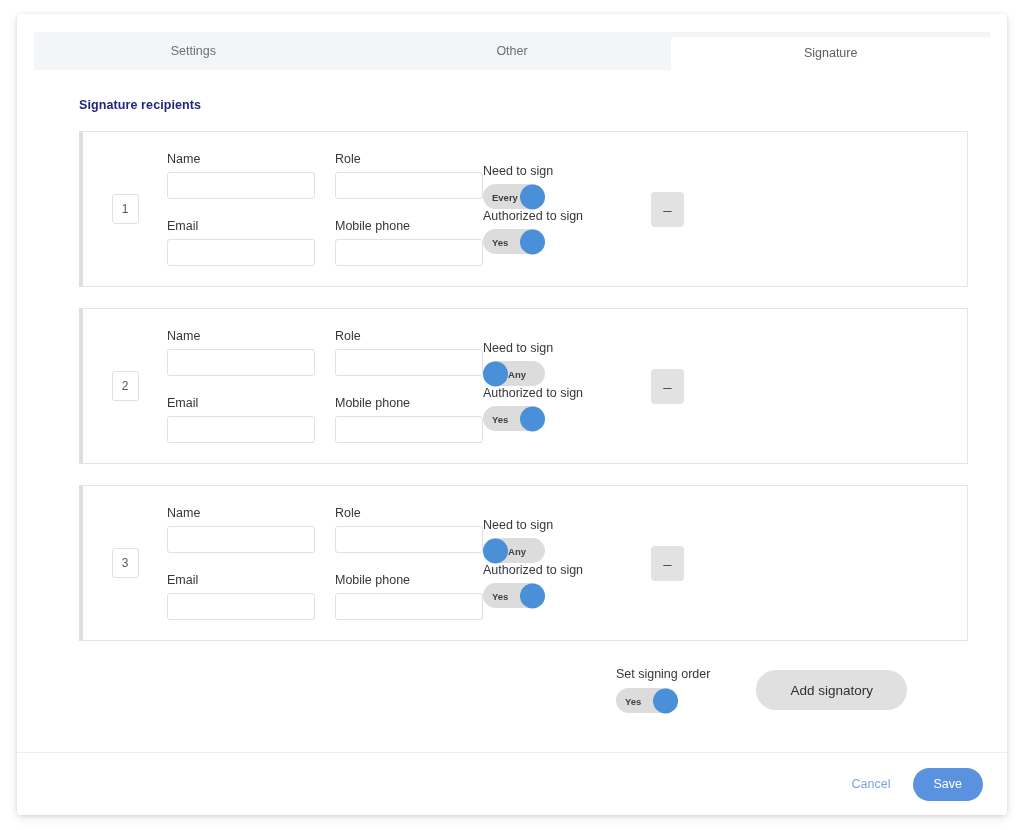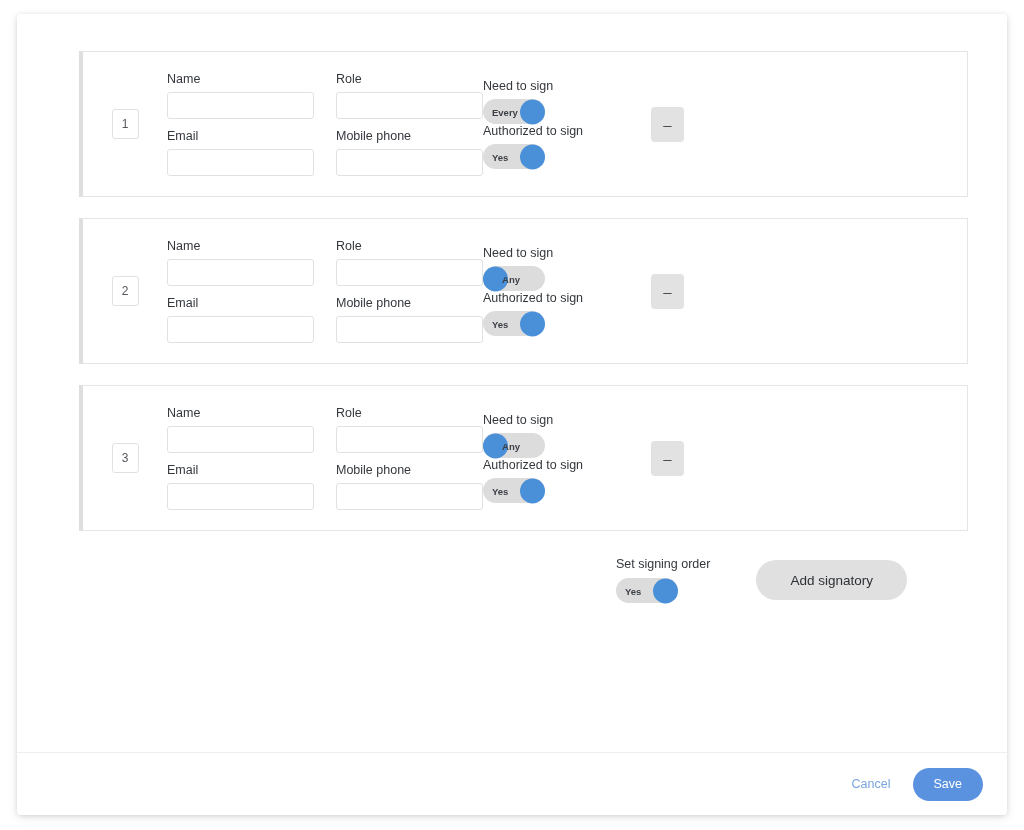--- a/index.html
+++ b/index.html
@@ -131,20 +131,21 @@
   }
 
   .fields {
     flex: 1;
     display: grid;
     grid-template-columns: 1fr 1fr;
     column-gap: 22px;
     row-gap: 10px;
     padding: 20px 0 20px 0;
     max-width: 580px;
+    gap: 20px;
   }
   .field-label {
     font-size: 12.5px;
     color: #34383d;
     margin-bottom: 6px;
   }
   .field input {
     width: 100%;
     height: 27px;
     border: 1px solid #e0e1e3;
@@ -198,21 +199,21 @@
     font-weight: bold;
     color: #3b3f45;
     top: 50%;
     transform: translateY(-50%);
   }
   
   .switch.right .knob { right: 0; }
   .switch.right .sw-text { left: 9px; }
   
   .switch.left .knob { left: 0; }
-  .switch.left .sw-text { right: 25px; }
+  .switch.left .sw-text { right: 19px; }
 
   .remove-wrap {
     flex: 1;
     display: flex;
     align-items: center;
     justify-content: flex-start;
     padding-left: 28px;
   }
   .remove-btn {
     width: 33px;
@@ -289,21 +290,27 @@
 </style>
 </head>
 <body>
 
 <div class="page">
   <div class="modal">
 
 
     <div class="modal-body">
 
-
+      <div class="tabbar">
+        <div class="tab">Settings</div>
+        <div class="tab">Other</div>
+        <div class="tab active">Signature</div>
+      </div>
+
+      <div class="section-title">Signature recipients</div>
 
       <div class="cards">
 
         <div class="card">
           <div class="card-index-wrap">
             <div class="card-index">1</div>
           </div>
           <div class="fields">
             <div class="field">
               <div class="field-label">Name</div>

